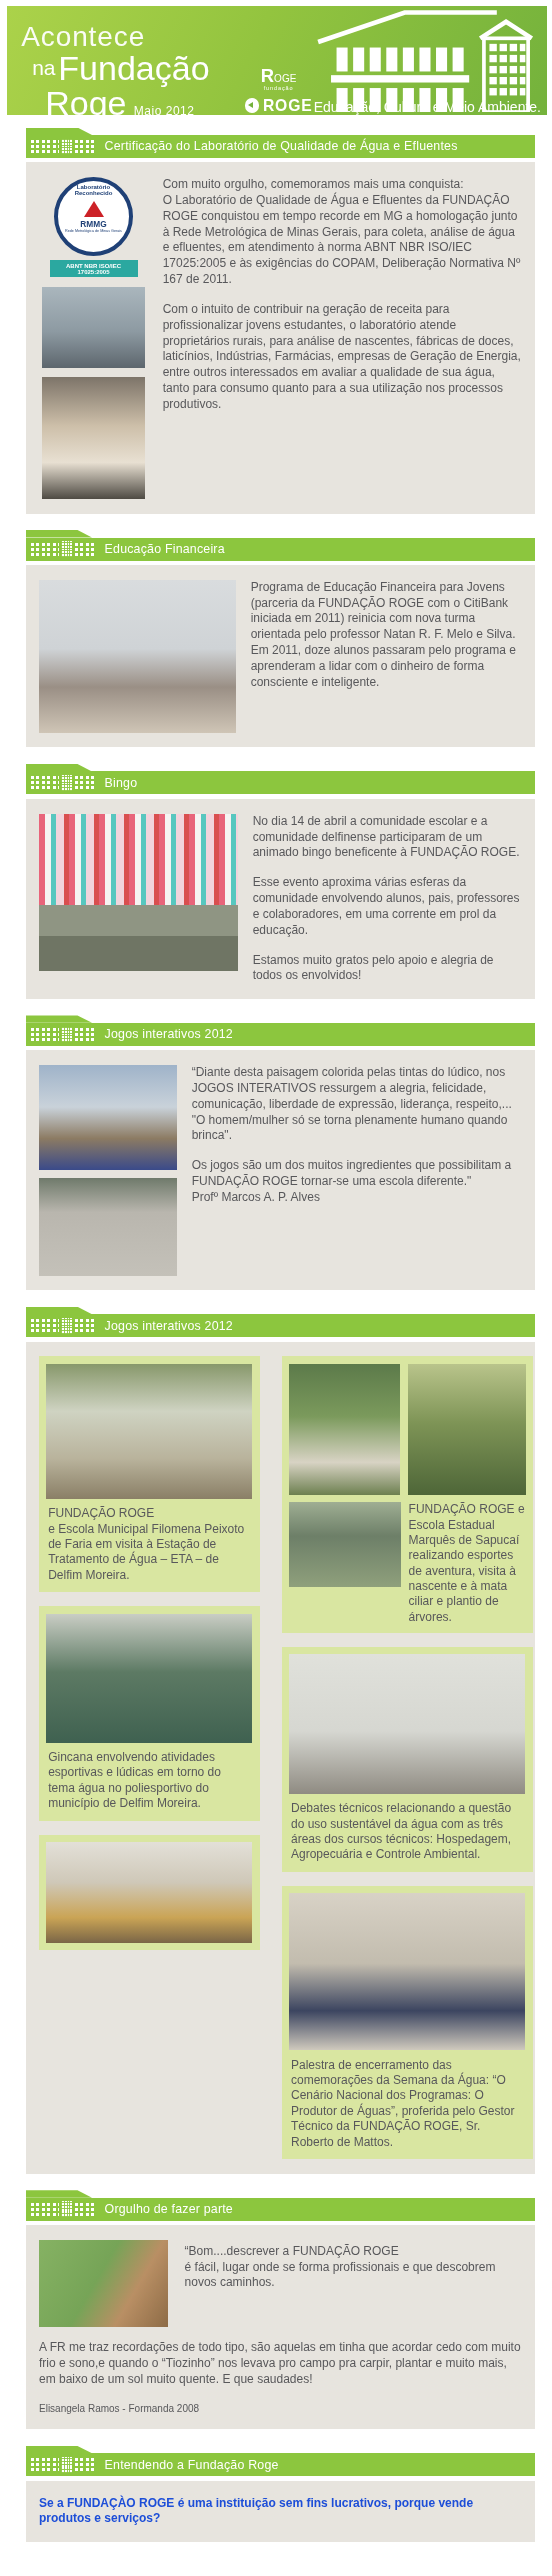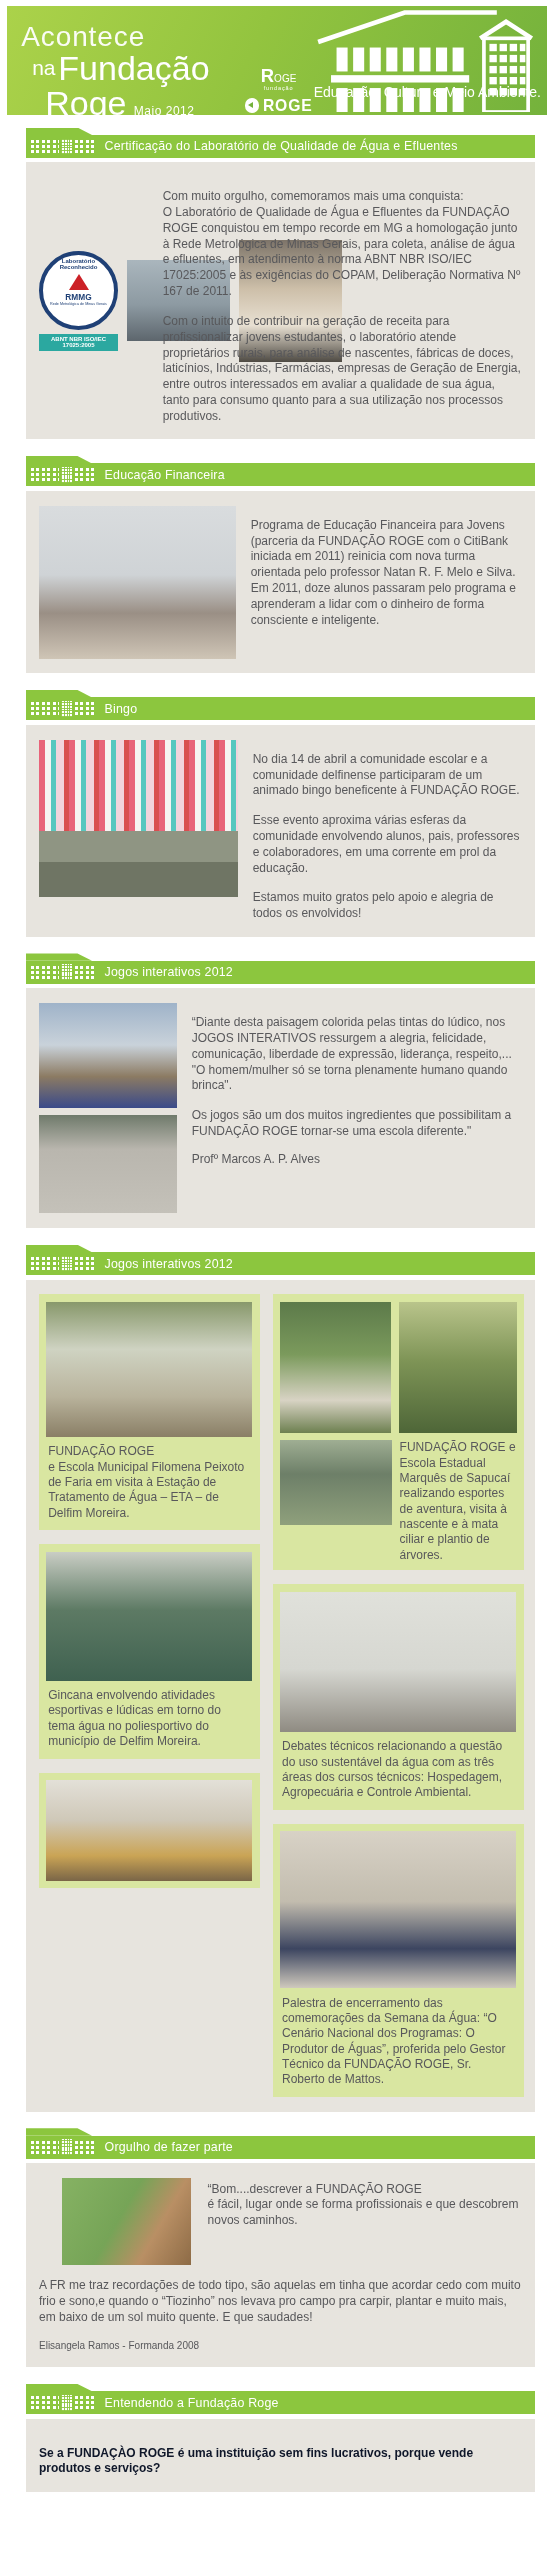--- a/index.html
+++ b/index.html
@@ -24,21 +24,21 @@
   .t3 .date{font-size:12px; margin-left:7.4px; letter-spacing:0.5px;}
   .banner-logos{position:absolute; left:238px; top:61px; color:#fff; text-align:center;}
   .logo-mark{font-size:10px; line-height:1; margin-bottom:5.5px;}
   .logo-mark .bigR{font-size:18.4px; font-weight:bold;}
   .logo-mark .sub{display:block; font-size:5.5px; letter-spacing:0.9px; margin-top:0.9px;}
   .logo-roge{display:flex; align-items:center; gap:3.7px;}
   .logo-circle{width:14.7px; height:14.7px; border-radius:50%; background:#fff; position:relative;}
   .logo-circle:after{content:""; position:absolute; left:3.7px; top:3.7px; border:3.7px solid transparent; border-right:5.5px solid #74b23c; border-left:0;}
   .logo-roge .word{font-size:15.7px; font-weight:bold; letter-spacing:0.9px;}
   .building-svg{position:absolute; right:1.8px; top:1.8px;}
-  .tagline{position:absolute; right:5.5px; bottom:15px; color:#fff; font-size:14px;}
+  .tagline{position:absolute; right:5.5px; bottom:0; color:#fff; font-size:14px;}
 
   
   .section{margin:0 0 16.6px 26px; width:509px;}
   .bar-tab{width:66px; height:7.4px; background:#8cc63e; clip-path:polygon(0 0,78% 0,100% 100%,0 100%);}
   .bar{height:23px; background:#8cc63e; display:flex; align-items:center; gap:11px; padding:0 9.2px 0 4.6px; margin-bottom:4.6px;}
   .bar-icon{display:flex; align-items:center; gap:2.8px; height:14.7px;}
   .dashes{height:13px; width:28px;
     background-image:repeating-linear-gradient(90deg,#fff 0 2.8px,rgba(0,0,0,0) 2.8px 5.5px);
     -webkit-mask-image:linear-gradient(#000 0 2.8px,transparent 2.8px 5px,#000 5px 7.8px,transparent 7.8px 10px,#000 10px 13px);
             mask-image:linear-gradient(#000 0 2.8px,transparent 2.8px 5px,#000 5px 7.8px,transparent 7.8px 10px,#000 10px 13px);
@@ -46,26 +46,26 @@
   .dashes.short{width:18.4px;}
   .mini-building{width:11px; height:15.7px; background:#fff;
     background-image:repeating-linear-gradient(90deg,rgba(140,198,62,.9) 0 0.9px,transparent 0.9px 2.8px),
                      repeating-linear-gradient(0deg,rgba(140,198,62,.9) 0 0.9px,transparent 0.9px 2.8px);}
   .bar-title{color:#fff; font-size:12.4px; letter-spacing:0.2px;}
 
   .content{background:#e7e4de; padding:14.7px 13px;}
 
   .cols{display:flex; gap:14.7px;}
   .ph{flex:none; background:#b9b4ac;}
-  p{margin:12px 0 14px 0; font-size:12px; line-height:1.32;}
+  p{margin:0 0 14px 0; font-size:12px; line-height:1.32;}
   p:last-child{margin-bottom:0;}
   .prs{white-space:pre-line;}
 
   
-  .leftcol-cert{flex:none; width:109px; display:flex; align-items:center; gap:9.2px;}
+  .leftcol-cert{flex:none; width:109px; display:flex; flex-direction:column; align-items:center; gap:9.2px;}
   .badge{width:88px; text-align:center;}
   .badge-circle{width:79px; height:79px; margin:0 auto; border-radius:50%;
     background:#fff; border:4.6px solid #1f4076; position:relative; box-sizing:border-box;
     display:flex; flex-direction:column; align-items:center; justify-content:center;}
   .badge-arc{position:absolute; top:2.8px; left:0; right:0; font-size:6px; color:#1f4076; font-weight:bold;}
   .badge-tri{width:0; height:0; border-left:10px solid transparent; border-right:10px solid transparent; border-bottom:16.6px solid #cc2127;}
   .badge-rmmg{font-size:8.3px; font-weight:bold; color:#1f4076; margin-top:1.8px;}
   .badge-sub{font-size:3.7px; color:#1f4076; line-height:1.1;}
   .badge-band{margin-top:3.7px; background:#2ba8a0; color:#fff; font-size:6px; font-weight:bold; padding:2.8px 1.8px;}
   .photo-lab-1{width:103px; height:81px; background:linear-gradient(180deg,#aab6bd 0%,#8d9aa2 55%,#5d666d 100%);}
@@ -78,46 +78,46 @@
       linear-gradient(180deg,rgba(0,0,0,0) 0 58%,#8f9583 58% 78%,#6f7564 78% 100%),
       repeating-linear-gradient(90deg,#e8647a 0 6.5px,#f6f3f2 6.5px 12px,#57c7bf 12px 17.5px,#f2d4dc 17.5px 25px,#d94f4f 25px 30px);}
 
   
   .leftcol-jogos{flex:none; width:138px; display:flex; flex-direction:column; gap:7.4px;}
   .photo-checkers{width:138px; height:105px; background:linear-gradient(180deg,#9fb3c9 0%,#c9d2da 40%,#8c7b63 70%,#3a4a8a 100%);}
   .photo-soccer{width:138px; height:98px; background:linear-gradient(180deg,#6f7a6b 0%,#b9b6ae 35%,#c4c1b9 100%);}
   .author{font-style:normal;}
 
   
-  .gallery{display:flex; gap:13px;}
+  .gallery{display:flex; gap:22px;}
   .gcol{display:flex; flex-direction:column; gap:14px;}
   .gcol.left{width:221px;}
   .gcol.right{width:262px;}
   .card{background:#d9e6a1; padding:7.4px; box-sizing:border-box;}
   .card .cap{font-size:12px; line-height:1.28; margin:7.4px 1.8px 1.8px 1.8px;}
   .gph{background:#9aa37e;}
   .photo-eta{width:206px; height:135px; background:linear-gradient(180deg,#88986b 0%,#cfd3c2 35%,#b9b39c 70%,#8a7f66 100%);}
   .photo-gincana{width:206px; height:129px; background:linear-gradient(180deg,#c9cdc4 0%,#5d7a64 45%,#3f6150 100%);}
   .photo-guitars{width:206px; height:101px; background:linear-gradient(180deg,#e3e0d8 0%,#cfc8b8 40%,#caa455 75%,#7a6547 100%);}
   .r1-photos{display:flex; gap:7.4px;}
   .photo-plant{width:111px; height:131px; background:linear-gradient(180deg,#5c7a4a 0%,#7b9a5c 40%,#d8d3c4 75%,#6d8050 100%);}
   .photo-planting{width:118px; height:131px; background:linear-gradient(180deg,#b9c48b 0%,#7e9456 45%,#4e6638 100%);}
   .r1-bottom{display:flex; gap:7.4px; margin-top:7.4px;}
   .photo-bridge{width:112px; height:85px; background:linear-gradient(180deg,#9fae93 0%,#6d7f68 40%,#8fa07c 100%);}
   .r1-bottom .cap{flex:1; margin:0;}
   .photo-present{width:236px; height:140px; background:linear-gradient(180deg,#e0e1db 0%,#d6d7d1 55%,#8f8b82 100%);}
   .photo-group{width:236px; height:157px; background:linear-gradient(180deg,#d8d2c6 0%,#c2bcae 45%,#3c4560 75%,#cfc9bd 100%);}
 
   
-  .orgulho-top{display:flex; gap:16.6px; margin-bottom:13px;margin-left:23px;}
+  .orgulho-top{display:flex; gap:16.6px; margin-bottom:13px;}
   .photo-woman{flex:none; width:129px; height:87px; background:linear-gradient(120deg,#86b263 0%,#76a457 45%,#b98f64 70%,#8d6b46 100%);}
   .sig{font-size:10px;}
 
   
-  .question{font-weight:bold; color:#0f172a;}
+  .question{font-weight:bold; color:#1d4ed8;}
 </style>
 </head>
 <body>
 
 <div class="page">
 
   <div class="banner">
     <div class="banner-title">
       <div class="t1">Acontece</div>
       <div class="t2"><span class="na">na</span><span>Fundação</span></div>

